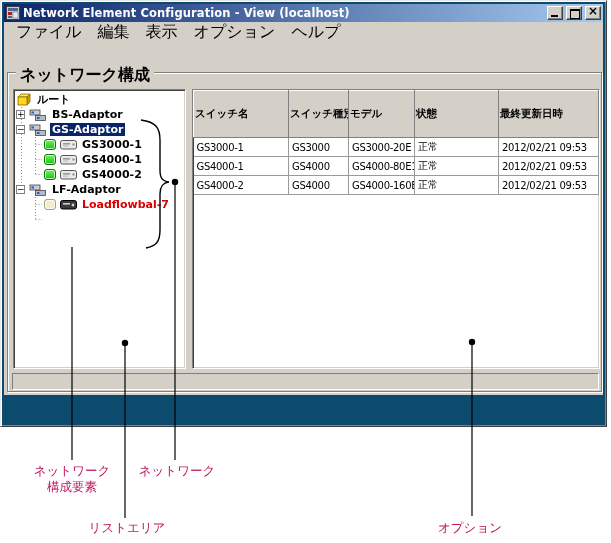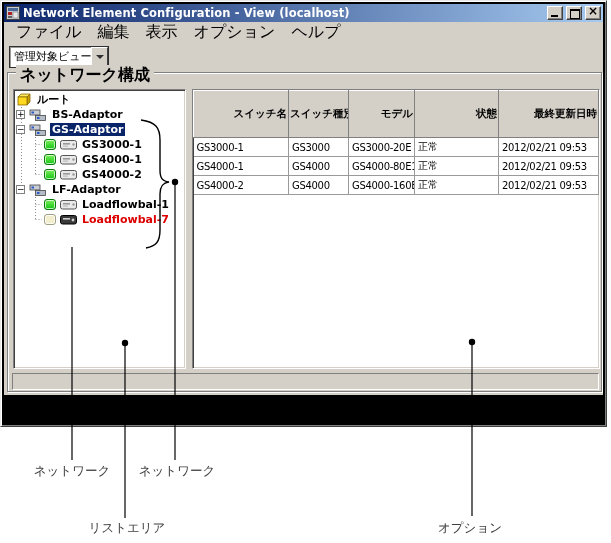--- a/index.html
+++ b/index.html
@@ -5,21 +5,21 @@
   * { margin:0; padding:0; box-sizing:border-box; }
   html,body { width:611px; height:543px; }
   body {
     position:relative; background:#ffffff;
     font-family:"DejaVu Sans","Liberation Sans",sans-serif;
     overflow:hidden; color:#000;
   }
   
   .window {
     position:absolute; left:0; top:0; width:607px; height:427px;
-    background:#000000;
+    background:#0c4a6e;
     border:1px solid; border-color:#e8e8e8 #404040 #404040 #e8e8e8;
     box-shadow: inset 1px 1px 0 #ffffff, inset -1px -1px 0 #808080;
     padding:3px;
   }
   .titlebar {
     height:18px; display:flex; align-items:center; gap:3px; padding:0 2px;
     background:linear-gradient(90deg,var(--title-l,#0a246a),var(--title-r,#a6caf0));
   }
   .app-icon { width:14px; height:14px; flex:0 0 auto; }
   .title-text {
@@ -108,31 +108,31 @@
     font-size:9px; line-height:6px; text-align:center; color:#000; font-weight:normal; flex:0 0 auto;
   }
   .led { width:12px; height:11px; border-radius:3px; margin-right:4px; flex:0 0 auto; }
   .led.green { background:linear-gradient(180deg,#7bf05a,var(--ok,#14c514)); border:1px solid #067a06; box-shadow:inset 0 0 0 1px rgba(255,255,255,.7); }
   .led.pale  { background:#f2eecd; border:1px solid #a0a08a; box-shadow:inset 0 0 0 1px rgba(255,255,255,.8); }
   .tree-icon { flex:0 0 auto; margin-right:3px; display:inline-flex; }
   .tree-svg { position:absolute; left:0; top:0; pointer-events:none; }
   
   table.list { border-collapse:collapse; table-layout:fixed; width:100%; }
   table.list th {
-    height:20px; background:#d4d0c8; font-size:10.5px; font-weight:bold; text-align:right;
+    height:20px; background:#d4d0c8; font-size:10.5px; font-weight:bold; text-align:left;
     border:1px solid; border-color:#ffffff #808080 #808080 #ffffff; padding:16px 1px;
     overflow:hidden; white-space:nowrap;
   }
   table.list td {
     height:19px; font-size:10px; letter-spacing:-0.3px; padding:0 3px; white-space:nowrap; overflow:hidden;
     border-right:1px solid #9a9a9a; border-bottom:1px solid #9a9a9a; background:#fff;
   }
   
   .annot-overlay { position:absolute; left:0; top:0; width:611px; height:543px; pointer-events:none; }
-  .annot-label { position:absolute; font-size:12.5px; line-height:16px; color:#404040; text-align:center; white-space:nowrap; }
+  .annot-label { position:absolute; font-size:12.5px; line-height:16px; color:#be185d; text-align:center; white-space:nowrap; }
 </style>
 </head>
 <body>
 
 <div class="window">
 
   <div class="titlebar">
     <svg class="app-icon" viewBox="0 0 14 14">
       <rect x="0.5" y="0.5" width="13" height="13" fill="#c8ccd4" stroke="#404040"></rect>
       <rect x="2" y="2" width="10" height="3" fill="#4a6a9a"></rect>
@@ -150,26 +150,20 @@
       <span class="menu-item">ファイル</span>
       <span class="menu-item">編集</span>
       <span class="menu-item">表示</span>
       <span class="menu-item">オプション</span>
       <span class="menu-item">ヘルプ</span>
     </div>
 
 
   <div class="content">
 
-    <div class="combo">
-      <span class="combo-value">管理対象ビュー</span>
-      <span class="combo-btn">
-        <span class="combo-arrow"></span>
-      </span>
-    </div>
 
     <div class="groupbox">
       <span class="groupbox-label">ネットワーク構成</span>
 
       <div class="panel tree-panel">
         <svg class="tree-svg" width="173" height="276">
           <g stroke="#909090" stroke-width="1" stroke-dasharray="1 2">
             <line x1="7.5" y1="17" x2="7.5" y2="99"></line>
             <line x1="21.5" y1="47" x2="21.5" y2="84"></line>
             <line x1="21.5" y1="54.5" x2="28" y2="54.5"></line>
@@ -255,32 +249,20 @@
               <span class="expandbox">−</span>
               <span class="tree-icon">
                 <svg width="18" height="14" viewBox="0 0 18 14">
                   <rect x="1" y="2" width="10" height="5" fill="#c8ccd4" stroke="#444" stroke-width="0.8"></rect>
                   <rect x="2.5" y="3.5" width="2.5" height="2" fill="#2a5ac8"></rect>
                   <rect x="6.5" y="7.5" width="10" height="5" fill="#b4bcc8" stroke="#444" stroke-width="0.8"></rect>
                   <rect x="8" y="9" width="2.5" height="2" fill="#2a5ac8"></rect>
                 </svg>
               </span>
               <span class="label">LF-Adaptor</span>
-            </div>
-            <div class="tree-row lvl2">
-              <span class="led green"></span>
-              <span class="tree-icon">
-                <svg width="17" height="11" viewBox="0 0 17 11">
-                  <rect x="0.5" y="1.5" width="16" height="8.5" rx="2" fill="#e9e9e9" stroke="#555" stroke-width="1"></rect>
-                  <rect x="3" y="4" width="7" height="1.6" fill="#9a9a9a"></rect>
-                  <rect x="3" y="6.5" width="5" height="1.2" fill="#bcbcbc"></rect>
-                  <circle cx="13.5" cy="5.5" r="1.2" fill="#9a9a9a"></circle>
-                </svg>
-              </span>
-              <span class="label">Loadflowbal-1</span>
             </div>
             <div class="tree-row lvl2">
               <span class="led pale"></span>
               <span class="tree-icon">
                 <svg width="17" height="11" viewBox="0 0 17 11">
                   <rect x="0.5" y="1.5" width="16" height="8.5" rx="2" fill="#3a3a3a" stroke="#000" stroke-width="1"></rect>
                   <rect x="3" y="4" width="7" height="1.6" fill="#cfcfcf"></rect>
                   <circle cx="13" cy="6" r="1.4" fill="#cfcfcf"></circle>
                 </svg>
               </span>
@@ -345,18 +327,19 @@
   <line x1="175" y1="185" x2="175" y2="460" stroke="#000" stroke-width="1.2"></line>
   <line x1="72" y1="247" x2="72" y2="460" stroke="#000" stroke-width="1.2"></line>
   <circle cx="125" cy="343" r="3.2" fill="#000"></circle>
   <line x1="125" y1="346" x2="125" y2="518" stroke="#000" stroke-width="1.2"></line>
   <circle cx="472" cy="342" r="3.2" fill="#000"></circle>
   <line x1="472" y1="345" x2="472" y2="516" stroke="#000" stroke-width="1.2"></line>
 </svg>
 
 <div class="annot-label" style="left:20px; top:463px; width:104px;">
   <div>ネットワーク</div>
+  <div>構成要素</div>
 </div>
 <div class="annot-label" style="left:125px; top:463px; width:104px;">
   <div>ネットワーク</div>
 </div>
 <div class="annot-label" style="left:75px; top:520px; width:104px;">リストエリア</div>
 <div class="annot-label" style="left:418px; top:520px; width:104px;">オプション</div>
 
 </body></html>

